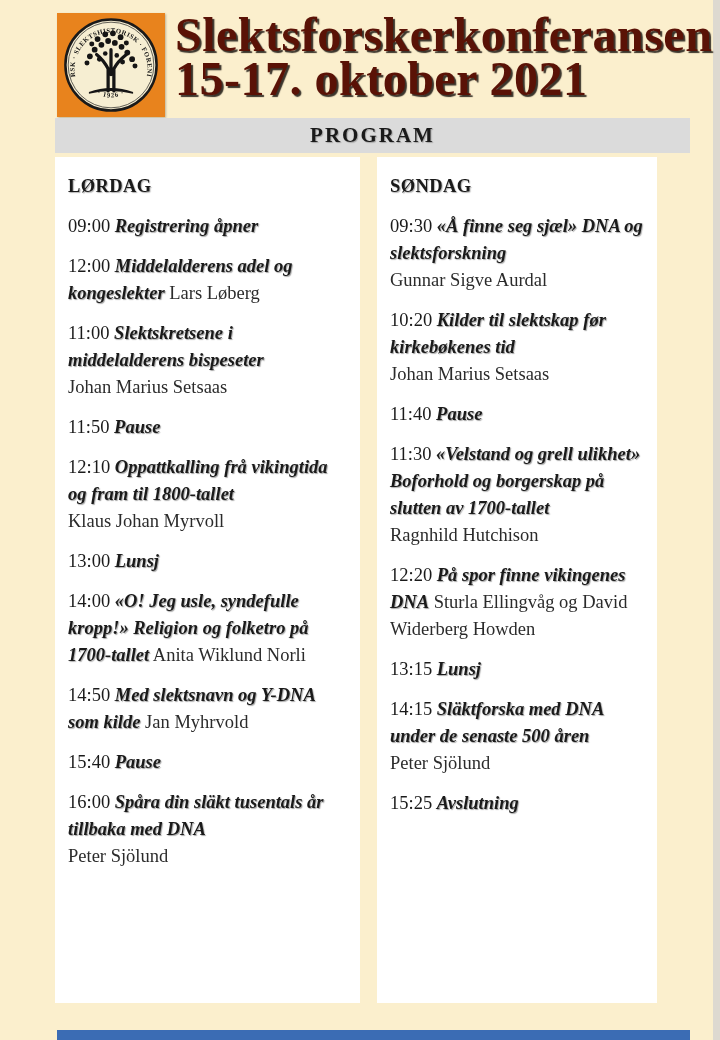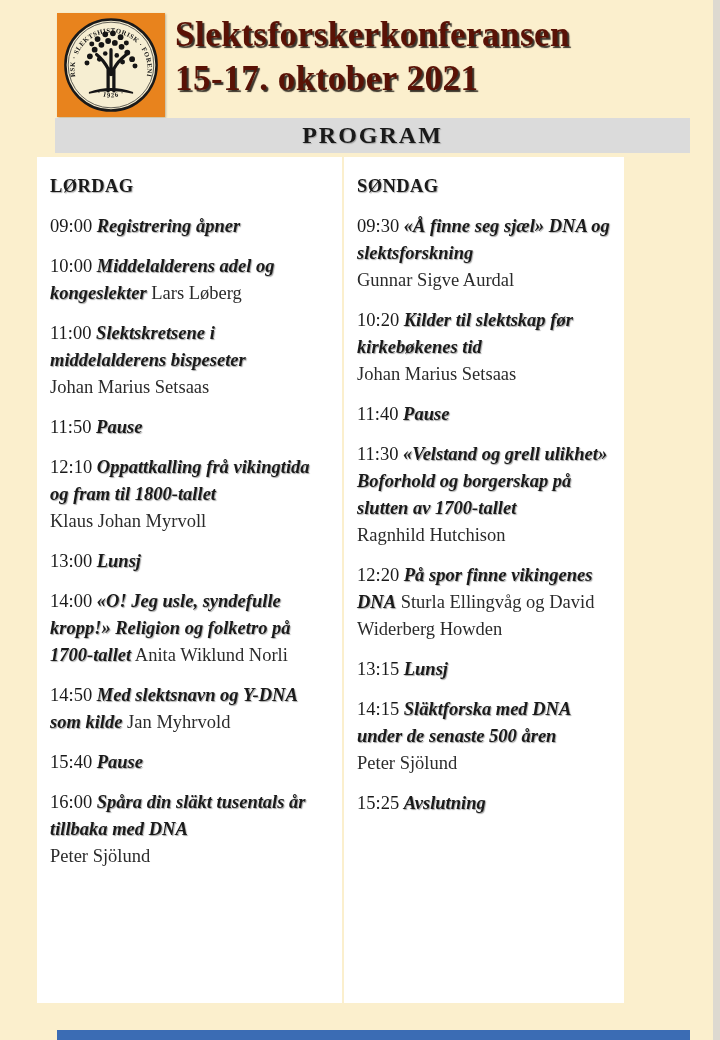--- a/index.html
+++ b/index.html
@@ -1,24 +1,24 @@
 <!DOCTYPE html>
 <html><head>
 <meta charset="utf-8">
 <style>
   html,body{margin:0;padding:0;}
   body{width:720px;height:1040px;background:#FBEFCD;font-family:"Liberation Serif","DejaVu Serif",serif;position:relative;overflow:hidden;color:#1a1a1a;}
   .edge-right{position:absolute;top:0;right:0;width:7px;height:1040px;background:#DDD9D0;}
   .header{position:absolute;top:13px;left:57px;display:flex;align-items:flex-start;}
   .logo{width:108px;height:104px;background:#E8831D;display:flex;align-items:center;justify-content:center;box-shadow:1px 1px 2px rgba(0,0,0,0.25);}
-  .title{margin:0 16px 0 10px;font-size:35px;line-height:44px;font-weight:bold;color:#5A1206;text-shadow:2px 2px 1px rgba(10,5,2,0.8);letter-spacing:0.5px;}
+  .title{margin:0 16px 0 10px;font-size:48px;line-height:44px;font-weight:bold;color:#5A1206;text-shadow:2px 2px 1px rgba(10,5,2,0.8);letter-spacing:0.5px;}
   .title span{display:block;}
   .program-bar{position:absolute;top:118px;left:55px;width:635px;height:35px;background:#DBDBDB;display:flex;align-items:center;justify-content:center;}
-  .program-bar span{font-size:24px;font-weight:bold;letter-spacing:2px;text-shadow:1px 1px 1px rgba(0,0,0,0.25);}
-  .columns{position:absolute;top:157px;left:37px;width:635px;height:846px;display:flex;gap:2px;}
+  .program-bar span{font-size:21px;font-weight:bold;letter-spacing:2px;text-shadow:1px 1px 1px rgba(0,0,0,0.25);}
+  .columns{position:absolute;top:157px;left:55px;width:635px;height:846px;display:flex;gap:17px;}
   .col{background:#ffffff;box-sizing:border-box;padding:12px 13px 0 13px;font-size:18.5px;line-height:27px;}
   .col.sat{width:305px;}
   .col.sun{width:280px;}
   .day{margin:4px 0 0 0;font-size:18.5px;font-weight:bold;letter-spacing:0.4px;text-shadow:1px 1px 1px rgba(30,30,30,0.35);}
   .event{margin:13px 0 0 0;}
   .time{font-weight:normal;text-align:center;}
   .t{font-weight:bold;text-shadow:1px 1px 1px rgba(30,30,30,0.4);font-style:italic;}
   .sub{font-weight:bold;font-style:italic;text-shadow:1px 1px 1px rgba(30,30,30,0.35);}
   .speaker{color:#2b2b2b;}
   .speaker.block{display:block;}
@@ -78,21 +78,21 @@
 
 <div class="program-bar">
   <span>PROGRAM</span>
 </div>
 
 <div class="columns">
   <section class="col sat">
     <h2 class="day">LØRDAG</h2>
     <div>
         <p class="event"><span class="time">09:00</span> <span class="t">Registrering åpner</span></p>
-        <p class="event"><span class="time">10:00</span> <span class="t">Middelalderens adel og kongeslekter</span> <span class="speaker">Lars Løberg</span></p>
+        <p class="event"><span class="time">12:00</span> <span class="t">Middelalderens adel og kongeslekter</span> <span class="speaker">Lars Løberg</span></p>
         <p class="event"><span class="time">11:00</span> <span class="t">Slektskretsene i middelalderens bispeseter</span><span class="speaker block">Johan Marius Setsaas</span></p>
         <p class="event"><span class="time">11:50</span> <span class="t">Pause</span></p>
         <p class="event"><span class="time">12:10</span> <span class="t">Oppattkalling frå vikingtida og fram til 1800-tallet</span><span class="speaker block">Klaus Johan Myrvoll</span></p>
         <p class="event"><span class="time">13:00</span> <span class="t">Lunsj</span></p>
         <p class="event"><span class="time">14:00</span> <span class="t">«O! Jeg usle, syndefulle kropp!»</span> <span class="sub">Religion og folketro på 1700-tallet</span> <span class="speaker">Anita Wiklund Norli</span></p>
         <p class="event"><span class="time">14:50</span> <span class="t">Med slektsnavn og Y-DNA som kilde</span> <span class="speaker">Jan Myhrvold</span></p>
         <p class="event"><span class="time">15:40</span> <span class="t">Pause</span></p>
         <p class="event"><span class="time">16:00</span> <span class="t">Spåra din släkt tusentals år tillbaka med DNA</span><span class="speaker block">Peter Sjölund</span></p>
       </div>
   </section>

